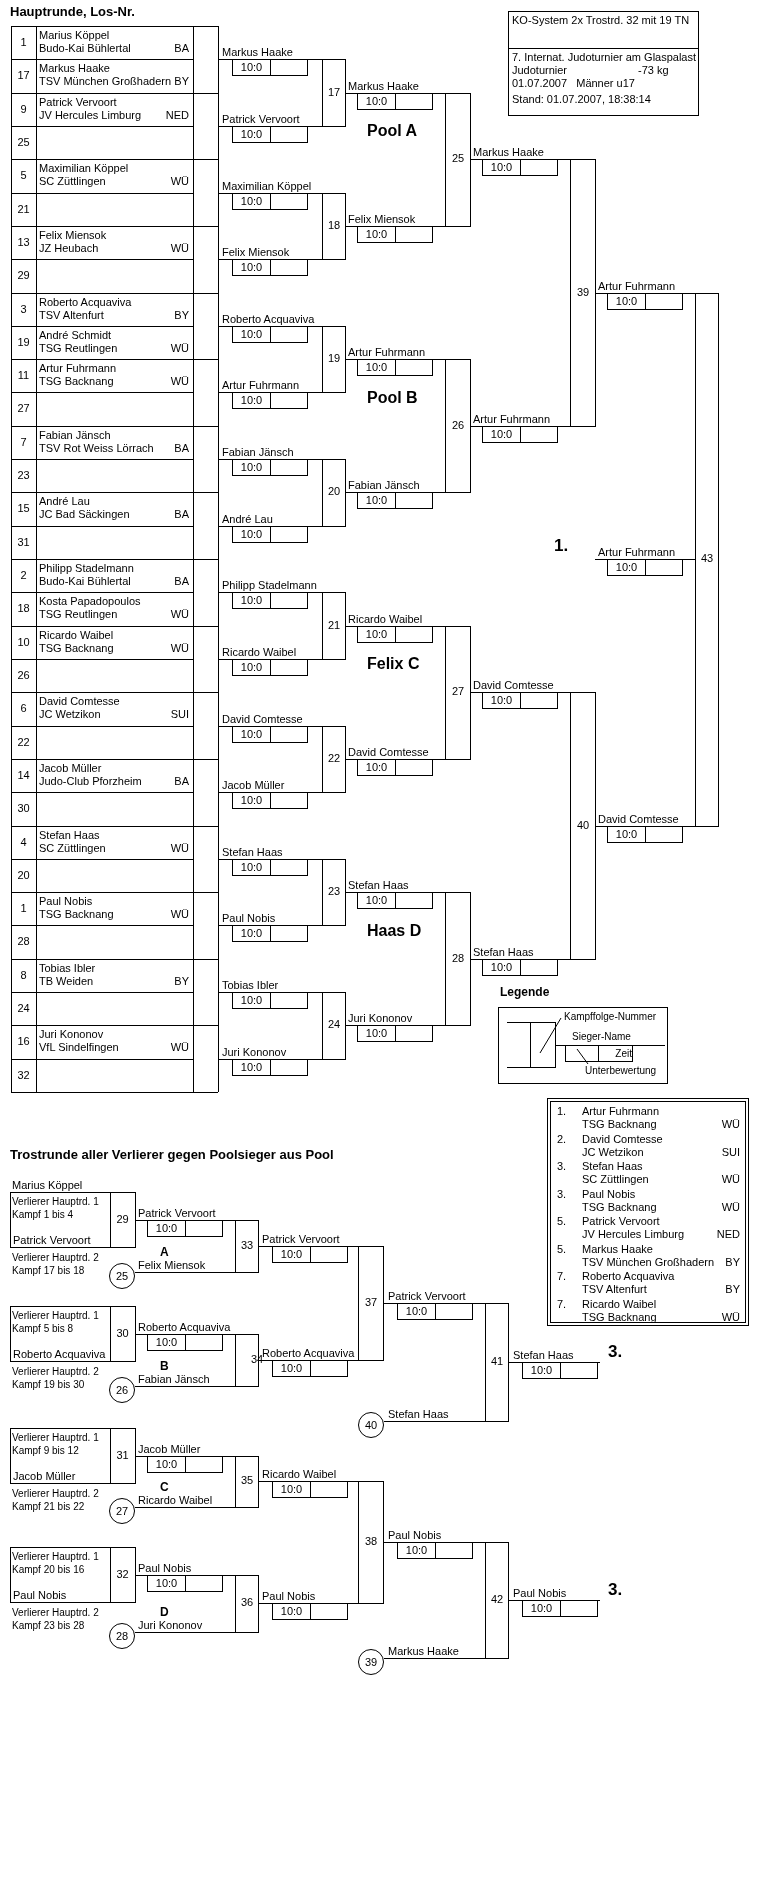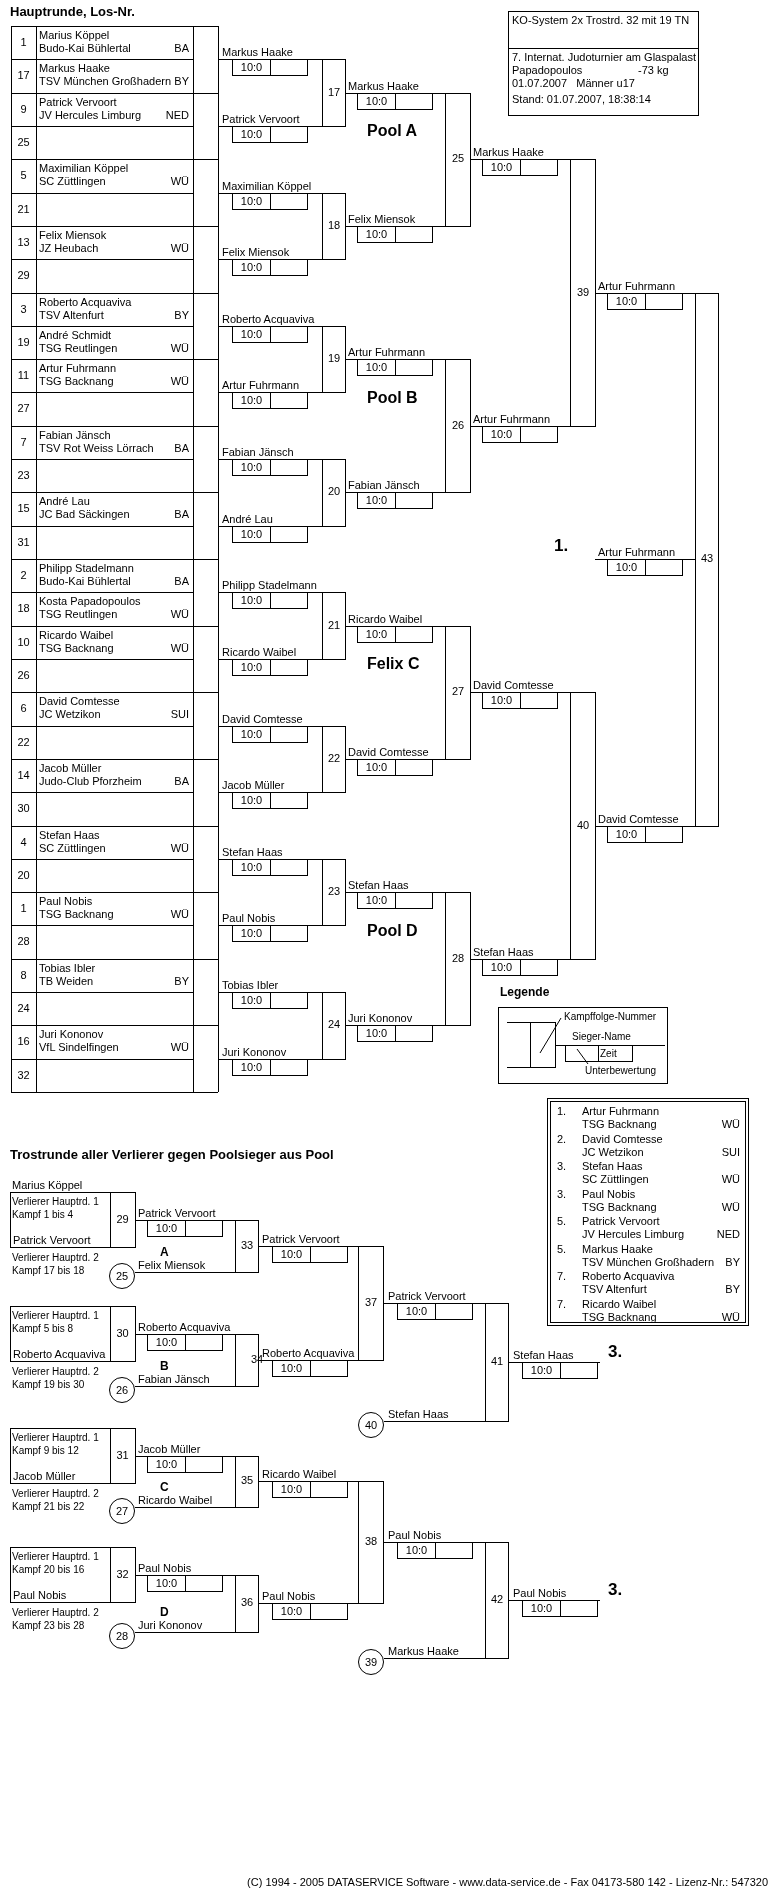--- a/index.html
+++ b/index.html
@@ -24,48 +24,47 @@
 <body>
 
 <div id="page">
 
   <div class="t b" style="left:10px;top:5px;font-size:13px">Hauptrunde, Los-Nr.</div>
 
   <div class="rc" style="left:508px;top:11px;width:191px;height:38px"></div>
   <div class="t" style="left:512px;top:14px">KO-System 2x Trostrd. 32 mit 19 TN</div>
   <div class="rc" style="left:508px;top:48px;width:191px;height:68px"></div>
   <div class="t" style="left:512px;top:51px">7. Internat. Judoturnier am Glaspalast</div>
-  <div class="t" style="left:512px;top:64px">Papadopoulos</div>
+  <div class="t" style="left:512px;top:64px">Judoturnier</div>
   <div class="t" style="left:638px;top:64px">-73 kg</div>
   <div class="t" style="left:512px;top:77px">01.07.2007   Männer u17</div>
   <div class="t" style="left:512px;top:93px">Stand: 01.07.2007, 18:38:14</div>
 
   <div class="t b" style="left:10px;top:1148px;font-size:13px">Trostrunde aller Verlierer gegen Poolsieger aus Pool</div>
 
   <div class="t b" style="left:500px;top:986px;font-size:12px">Legende</div>
   <div class="rc" style="left:498px;top:1007px;width:170px;height:77px"></div>
   <div class="hl" style="left:507px;top:1022px;width:24px"></div>
   <div class="hl" style="left:507px;top:1067px;width:24px"></div>
   <div class="rc" style="left:530px;top:1022px;width:26px;height:46px"></div>
   <div class="hl" style="left:555px;top:1045px;width:110px"></div>
   <div class="rc" style="left:565px;top:1045px;width:68px;height:17px;background:#fff"></div>
   <div class="vl" style="left:598px;top:1045px;height:17px"></div>
   <div class="t sm" style="left:564px;top:1010px">Kampffolge-Nummer</div>
   <div class="t sm" style="left:572px;top:1030px">Sieger-Name</div>
-  <div class="t sm" style="left:600px;top:1047px;width:32px;text-align:left">Zeit</div>
+  <div class="t sm" style="left:600px;top:1047px;width:32px;text-align:right">Zeit</div>
   <div class="t sm" style="left:585px;top:1064px">Unterbewertung</div>
   <svg style="position:absolute;left:498px;top:1007px" width="170" height="77">
     <line x1="42" y1="46" x2="63" y2="11" stroke="#000" stroke-width="1"></line>
     <line x1="79" y1="42" x2="90" y2="57" stroke="#000" stroke-width="1"></line>
   </svg>
 
   <div class="rc" style="left:547px;top:1098px;width:202px;height:228px"></div>
   <div class="rc" style="left:550px;top:1101px;width:196px;height:222px"></div>
 
-  <div class="t" style="left:0px;top:1876px;width:768px;text-align:right">(C) 1994 - 2005 DATASERVICE Software - www.data-service.de - Fax 04173-580 142 - Lizenz-Nr.: 547320</div>
 <div class="vl" style="left: 11px; top: 26px; height: 1066px;"></div>
     <div class="vl" style="left: 36px; top: 26px; height: 1066px;"></div>
     <div class="vl" style="left: 193px; top: 26px; height: 1066px;"></div>
     <div class="vl" style="left: 218px; top: 26px; height: 1066px;"></div>
     <div class="hl" style="left: 11px; top: 26px; width: 182px;"></div>
     <div class="hl" style="left: 11px; top: 59.3125px; width: 182px;"></div>
     <div class="hl" style="left: 11px; top: 92.625px; width: 182px;"></div>
     <div class="hl" style="left: 11px; top: 125.938px; width: 182px;"></div>
     <div class="hl" style="left: 11px; top: 159.25px; width: 182px;"></div>
     <div class="hl" style="left: 11px; top: 192.562px; width: 182px;"></div>
@@ -390,21 +389,21 @@
     </div>
     <div class="t b" style="left: 367px; top: 657.25px; font-size: 16px;">Felix C</div>
     <div class="rc" style="left: 445px; top: 892.125px; width: 26px; height: 134.25px;"></div>
     <div class="t" style="left: 445px; top: 951.75px; width: 26px; text-align: center;">28</div>
     <div class="hl" style="left: 470px; top: 958.75px; width: 100px;"></div>
     <div class="t" style="left: 473px; top: 945.75px;">Stefan Haas</div>
     <div class="sb" style="left: 482px; top: 958.75px;">
       <div class="c1">10:0</div>
       <div class="c2"></div>
     </div>
-    <div class="t b" style="left: 367px; top: 923.75px; font-size: 16px;">Pool D</div>
+    <div class="t b" style="left: 367px; top: 923.75px; font-size: 16px;">Haas D</div>
     <div class="rc" style="left: 570px; top: 159.25px; width: 26px; height: 267.5px;"></div>
     <div class="t" style="left: 570px; top: 285.5px; width: 26px; text-align: center;">39</div>
     <div class="hl" style="left: 595px; top: 292.5px; width: 123px;"></div>
     <div class="t" style="left: 598px; top: 279.5px;">Artur Fuhrmann</div>
     <div class="sb" style="left: 607px; top: 292.5px;">
       <div class="c1">10:0</div>
       <div class="c2"></div>
     </div>
     <div class="rc" style="left: 570px; top: 692.25px; width: 26px; height: 267.5px;"></div>
     <div class="t" style="left: 570px; top: 818.5px; width: 26px; text-align: center;">40</div>

